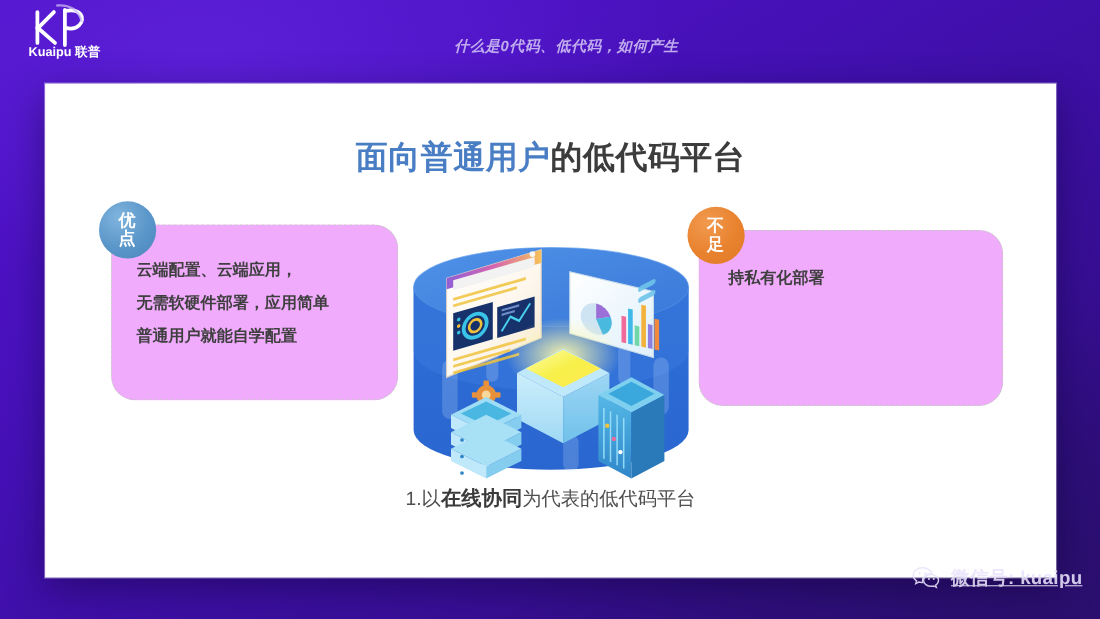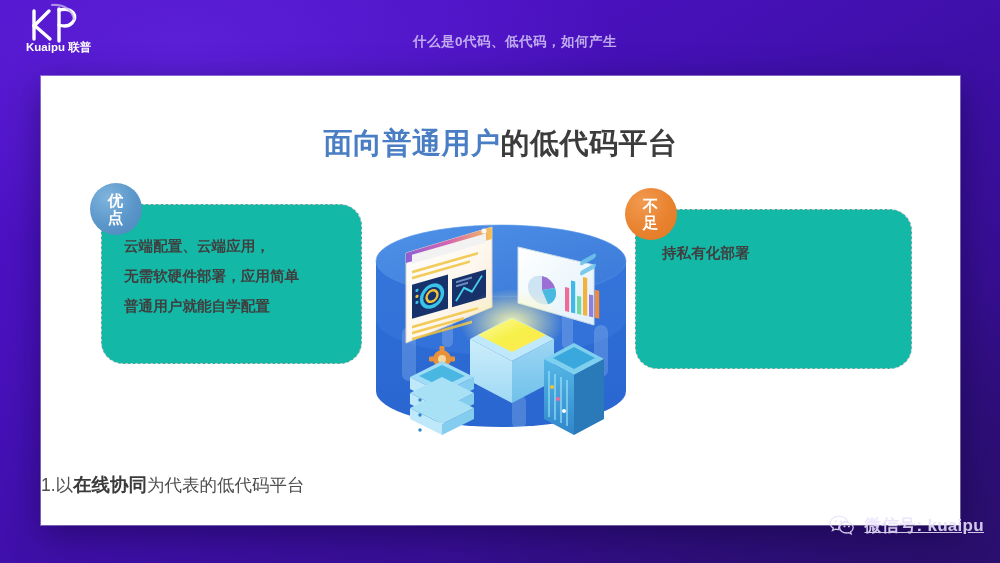--- a/index.html
+++ b/index.html
@@ -17,40 +17,41 @@
   .logo { position:absolute; left:16px; top:1px; width:92px; height:54px; }
   .logo svg { display:block; }
 
   .deck-header {
     position:absolute; left:0; top:33px; width:1000px;
     text-align:center; padding-left:30px;
     font-size:13.5px; letter-spacing:.5px;
     color:#c9b8f2;
     font-weight:700;
     opacity:.92;
+    font-style:italic;
   }
 
   .card {
     position:absolute; left:41px; top:76px; width:919px; height:449px;
     background:#ffffff;
     box-shadow: 0 0 0 1px rgba(255,255,255,.35), 0 10px 34px rgba(12,2,45,.45);
   }
 
   
   .title {
     position:absolute; left:0; top:48px; width:919px; text-align:center;
     font-size:29px; font-weight:700; letter-spacing:.5px; white-space:nowrap;
   }
   .title .hl { color:#4a7ec4;margin-top:48px; }
   .title .rest { color:#3c3c3c;margin-top:34px; }
 
   
   .infobox {
     position:absolute;
-    background:#14b8a6;
+    background:#f0abfc;
     border:1.4px dashed #c6c6c6;
     border-radius:22px;
   }
   .infobox.left  { left:60px;  top:128px; width:261px; height:160px; }
   .infobox.right { left:594px; top:133px; width:277px; height:160px; }
 
   .infobox .lines {
     position:absolute; left:22px; right:14px; top:26px;
     font-size:14.6px; line-height:30px; color:#3f3f3f; font-weight:700;
   }
@@ -61,21 +62,21 @@
     position:absolute; width:52px; height:52px; border-radius:50%;
     color:#fff; font-weight:700; font-size:15.5px;
     display:flex; flex-direction:column; align-items:center; justify-content:center;
     line-height:17px; letter-spacing:1px; z-index:5;
   }
   .badge.blue   { left:49px;  top:107px; background:radial-gradient(circle at 34% 28%, #7fb4dd 0%, #5a96c9 55%, #4a86bb 100%); }
   .badge.orange { left:584px; top:112px; background:radial-gradient(circle at 34% 28%, #f29a4f 0%, #e8822f 55%, #e07a26 100%); }
 
   
   .caption {
-    position:absolute; left:0; top:396px; width:919px; 
+    position:absolute; left:0; top:364px; width:919px; text-align:center;
     font-size:17.5px; color:#4f4f4f; white-space:nowrap;
   }
   .caption .b { font-weight:700; color:#3a3a3a; font-size:18.5px; }
 
   
   .illus { position:absolute; left:325px; top:123px; width:270px; height:255px; }
   .illus svg { display:block; }
 
   
   .watermark {

